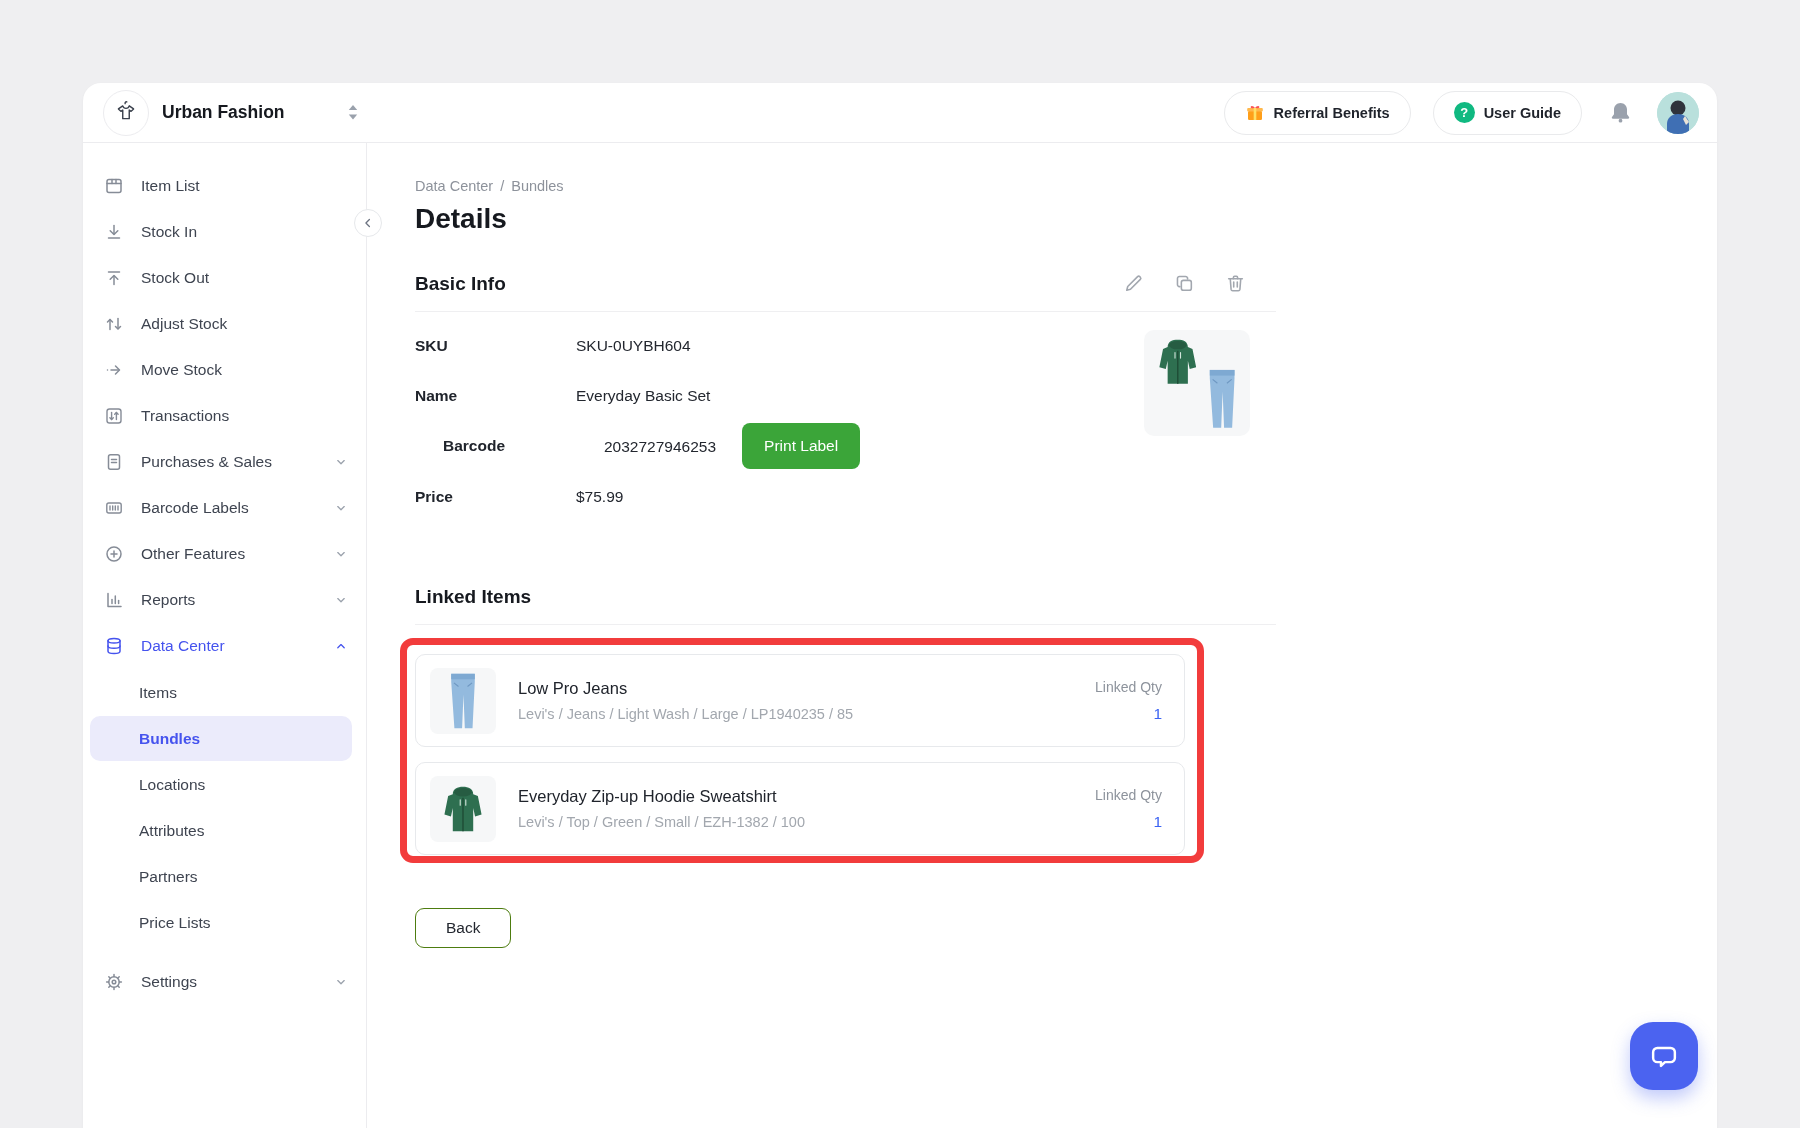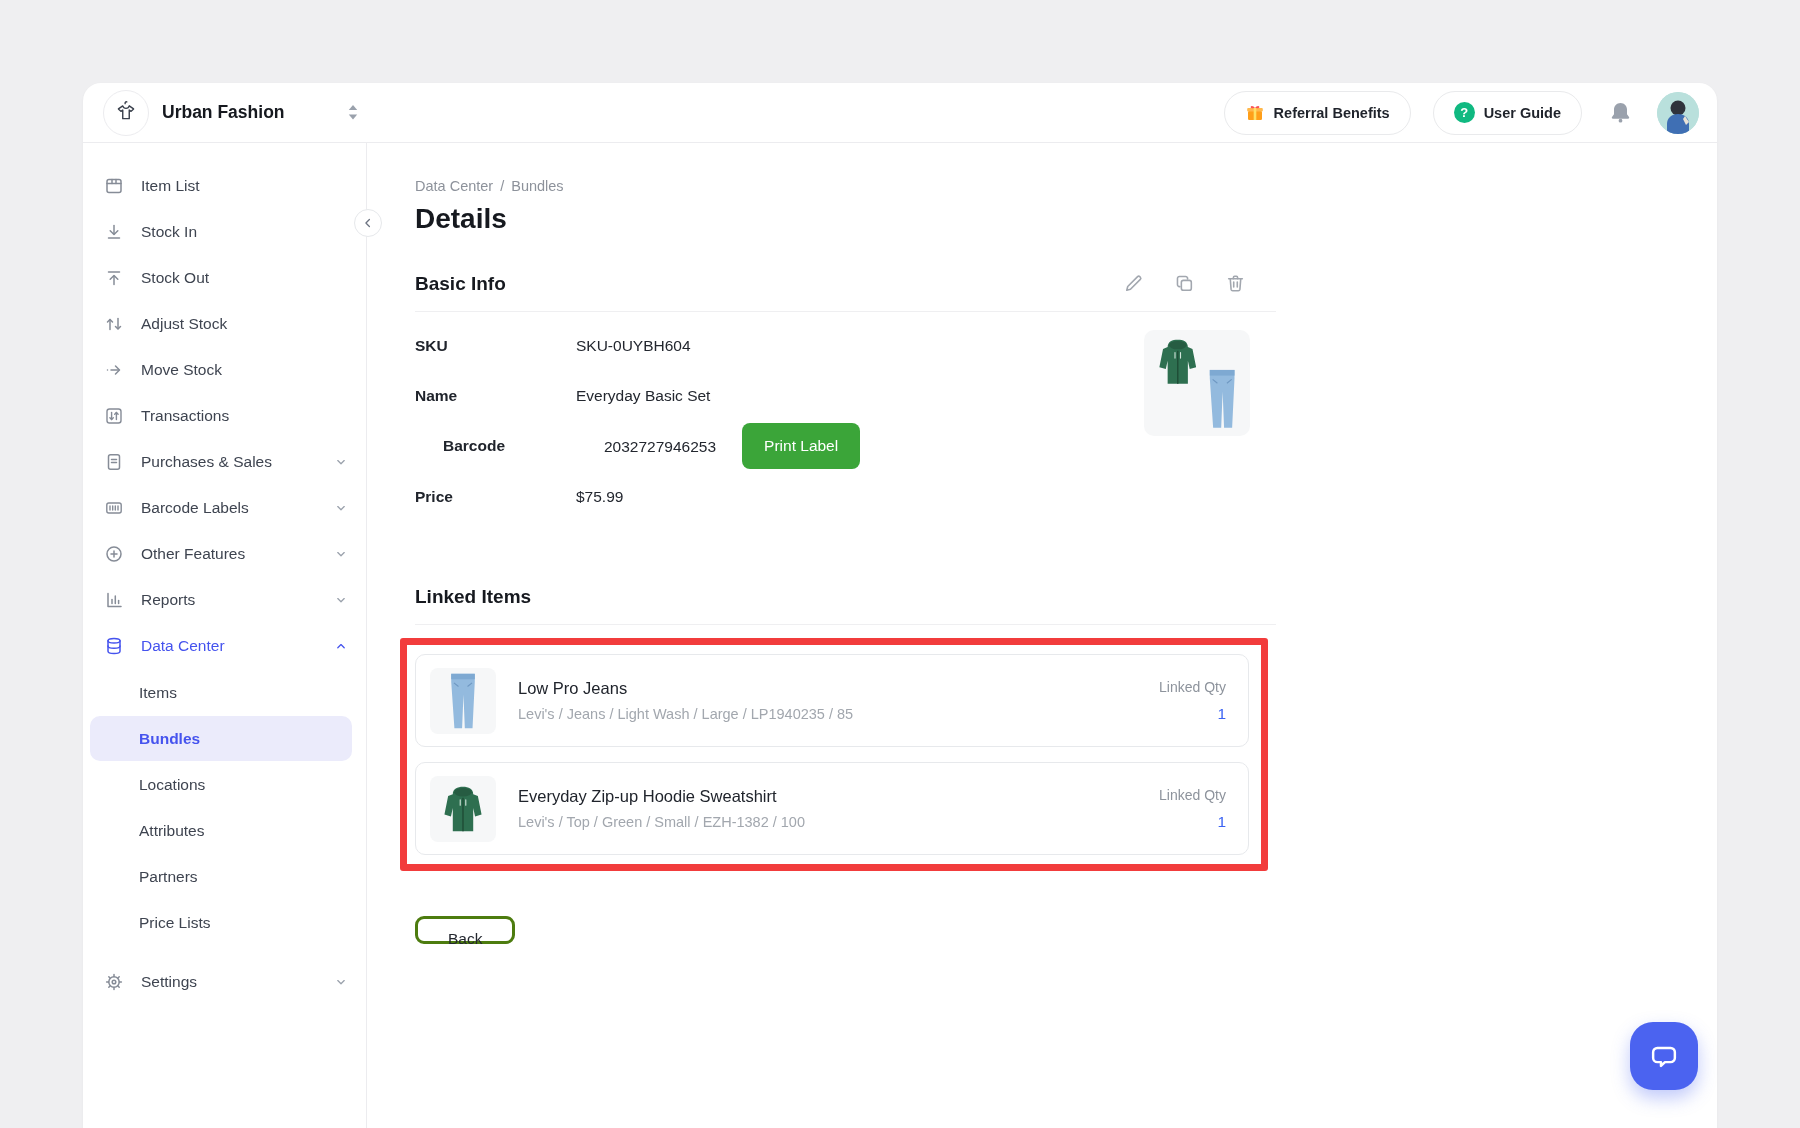--- a/index.html
+++ b/index.html
@@ -89,41 +89,41 @@
     background:#3ba539; color:#fff; font-size:15.5px; font-weight:500; cursor:pointer;
     font-family:"Liberation Sans", sans-serif;
   }
   .barcode-row { margin-top:-11px; margin-bottom:16px;margin-left:28px; }
   .product-img {
     position:absolute; right:26px; top:-4px; width:106px; height:106px;
     background:#f6f7f8; border-radius:10px; overflow:hidden;
   }
   .linked-head { margin-top:78px; }
   .red-box {
-    width:868px; margin-left:-15px; margin-top:13px;
-    border:7px solid #f23c3c; border-radius:3px;
-    padding:9px 12px 9px 8px; background:transparent;
+    width:804px; margin-left:-15px; margin-top:13px;
+    border:7px solid #f23c3c; border-radius:13px;
+    padding:9px 12px 1px 8px; background:transparent;
   }
   .item-card {
     background:#fff; border:1px solid #e7e9ec; border-radius:10px; height:93px;
     display:flex; align-items:center; padding:0 22px 0 14px; cursor:pointer;
   }
   .item-card + .item-card { margin-top:15px; }
   .thumb {
     width:66px; height:66px; border-radius:8px; background:#f6f7f8; flex:none;
     margin-right:22px; display:flex; align-items:center; justify-content:center; overflow:hidden;
   }
   .item-title { font-size:16.5px; color:#20242c; font-weight:500; }
   .item-sub { margin-top:8px; font-size:14.5px; color:#a2a7ae; }
   .qty-block { margin-left:auto; text-align:right; }
   .qty-label { font-size:14px; color:#8d939c; }
   .qty-val { margin-top:10px; font-size:15.5px; font-weight:500; color:#3b63f3; }
   .back-btn {
-    margin-top:45px; height:24px; padding:11px 30px; background:#fff;
-    border:3px solid #4d7c0f; border-radius:9px; font-size:15.5px; font-weight:500;
+    margin-top:45px; height:40px; padding:0 30px; background:#fff;
+    border:1px solid #4d7c0f; border-radius:9px; font-size:15.5px; font-weight:500;
     color:#23272f; cursor:pointer; font-family:"Liberation Sans", sans-serif;
   }
   .chat-fab {
     position:absolute; left:1630px; top:1022px; width:68px; height:68px;
     background:#4b63f0; border-radius:23px; display:flex; align-items:center; justify-content:center;
     cursor:pointer; box-shadow:0 8px 18px rgba(75,99,240,0.35); z-index:20;
   }
 </style>
 </head>
 <body>

